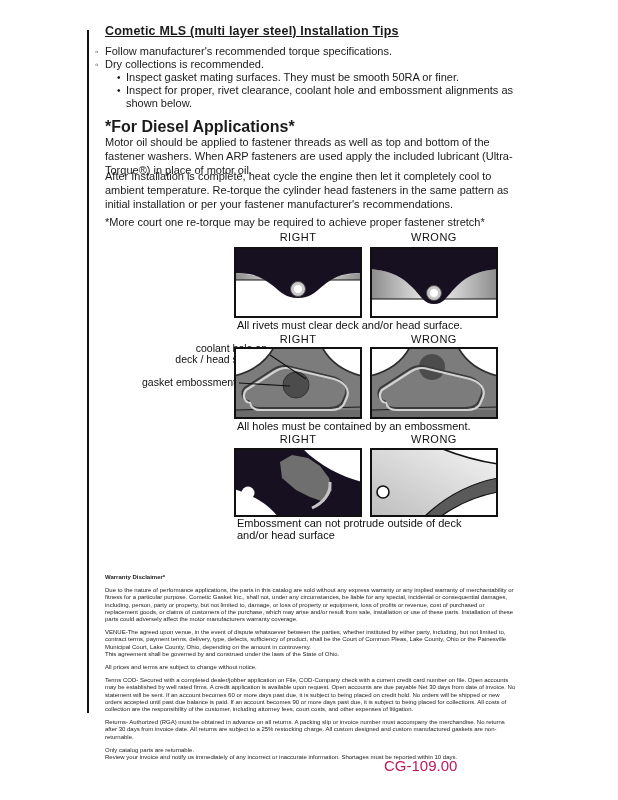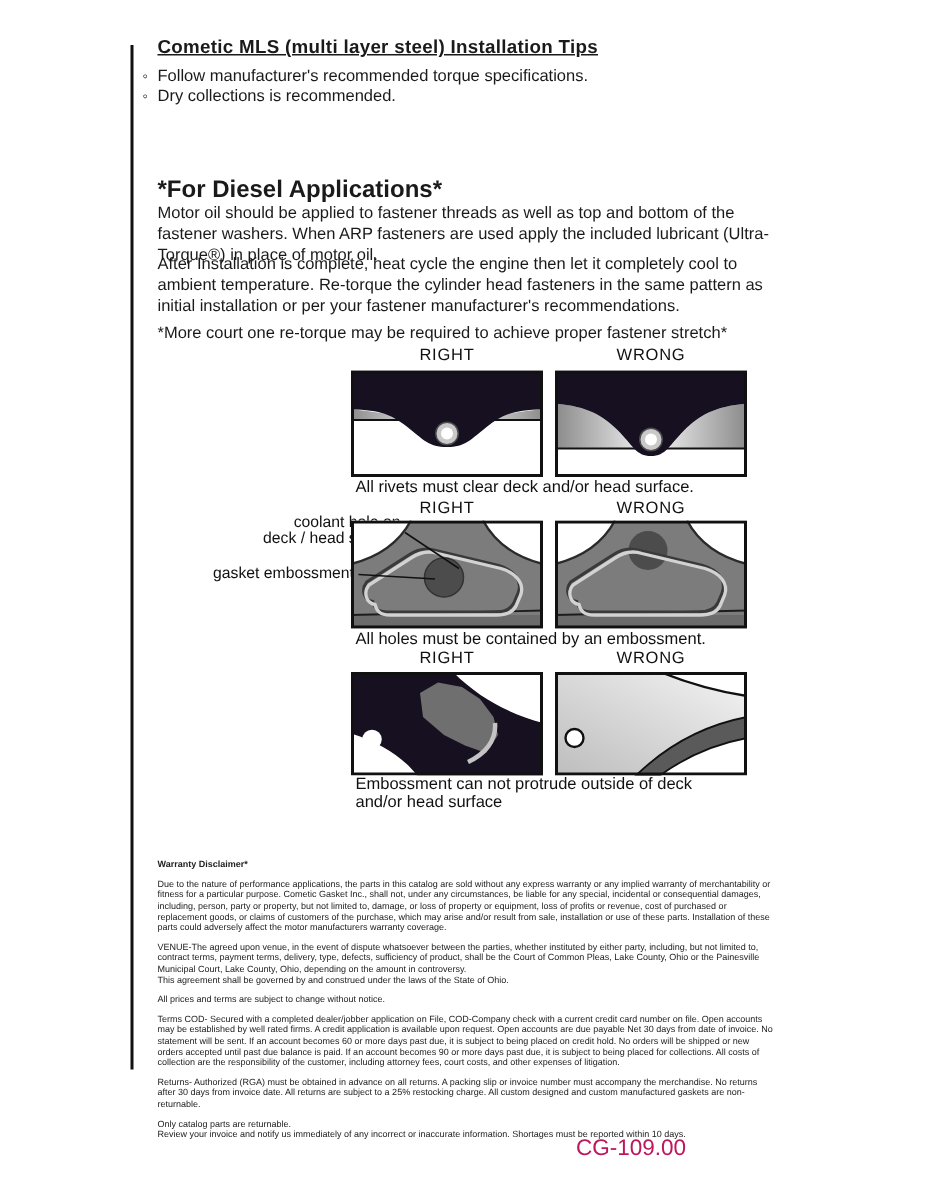--- a/index.html
+++ b/index.html
@@ -41,20 +41,22 @@
 </head>
 <body>
 
 <div id="left-rule" class="abs"></div>
 
 <div id="page-title" class="abs">Cometic MLS (multi layer steel) Installation Tips</div>
 
 <div id="tips-list" class="abs">
   <div class="blt">Follow manufacturer's recommended torque specifications.</div>
   <div class="blt">Dry collections is recommended.</div>
+  <div class="sub">Inspect gasket mating surfaces.  They must be smooth 50RA or finer.</div>
+  <div class="sub">Inspect for proper, rivet clearance, coolant hole and embossment alignments as shown below.</div>
 </div>
 
 <div id="diesel-heading" class="abs">*For Diesel Applications*</div>
 <div id="diesel-para1" class="abs">Motor oil should be applied to fastener threads as well as top and bottom of the fastener washers. When ARP fasteners are used apply the included lubricant (Ultra-Torque®) in place of motor oil.</div>
 <div id="diesel-para2" class="abs">After Installation is complete, heat cycle the engine then let it completely cool to ambient temperature. Re-torque the cylinder head fasteners in the same pattern as initial installation or per your fastener manufacturer's recommendations.</div>
 <div id="retorque-note" class="abs">*More court one re-torque may be required to achieve proper fastener stretch*</div>
 
 <div class="abs col-label" style="left:234px;top:231px;">RIGHT</div>
 <div class="abs col-label" style="left:370px;top:231px;">WRONG</div>
 

